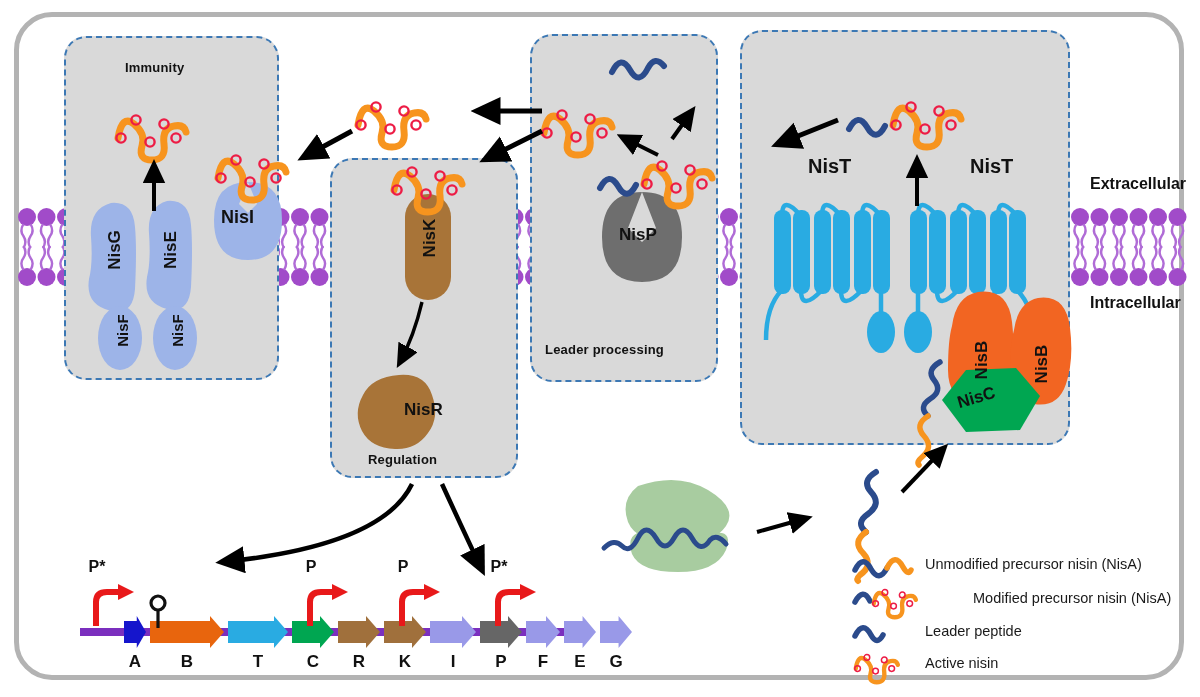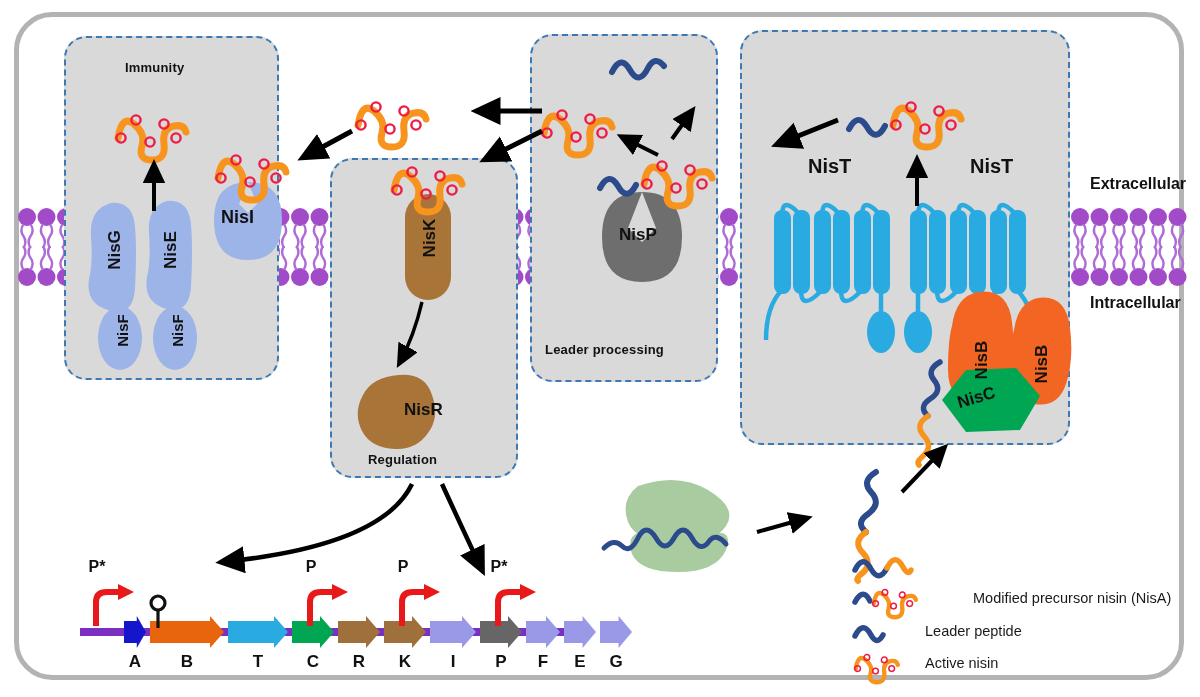--- a/index.html
+++ b/index.html
@@ -595,20 +595,21 @@
       <div class="prom-label" style="left: 82px; top: 558px;">P*</div>
       <div class="prom-label" style="left: 296px; top: 558px;">P</div>
       <div class="prom-label" style="left: 388px; top: 558px;">P</div>
       <div class="prom-label" style="left: 484px; top: 558px;">P*</div>
     </div>
 
   <svg style="position:absolute;left:852px;top:552px;" width="60" height="26">
     <path d="M3,18 q8,-16 16,-1 q8,14 16,-1" stroke="#2B4B8C" stroke-width="5.5" fill="none" stroke-linecap="round"></path>
     <path d="M35,16 q8,-16 16,-1 q5,9 8,3" stroke="#F7941E" stroke-width="5.5" fill="none" stroke-linecap="round"></path>
   </svg>
+  <div class="legend-text" style="left:925px;top:556px;">Unmodified precursor nisin (NisA)</div>
 
   <svg style="position:absolute;left:852px;top:586px;" width="60" height="28">
     <path d="M3,16 q8,-15 15,-1" stroke="#2B4B8C" stroke-width="5.5" fill="none" stroke-linecap="round"></path>
     <g class="nisin-core-sm" transform="translate(18,-1) scale(0.62)">
         <path d="M6,30 q4,-24 16,-14 q12,10 8,22 q-4,14 10,14 q14,0 12,-16 q-2,-16 10,-18 q10,-2 12,6" stroke="#F7941E" stroke-width="7" fill="none" stroke-linecap="round"></path>
         <circle cx="9" cy="30" r="4.6" stroke="#ED1C45" stroke-width="2.4" fill="none"></circle>
         <circle cx="24" cy="12" r="4.6" stroke="#ED1C45" stroke-width="2.4" fill="none"></circle>
         <circle cx="38" cy="34" r="4.6" stroke="#ED1C45" stroke-width="2.4" fill="none"></circle>
         <circle cx="52" cy="16" r="4.6" stroke="#ED1C45" stroke-width="2.4" fill="none"></circle>
         <circle cx="64" cy="30" r="4.6" stroke="#ED1C45" stroke-width="2.4" fill="none"></circle>

